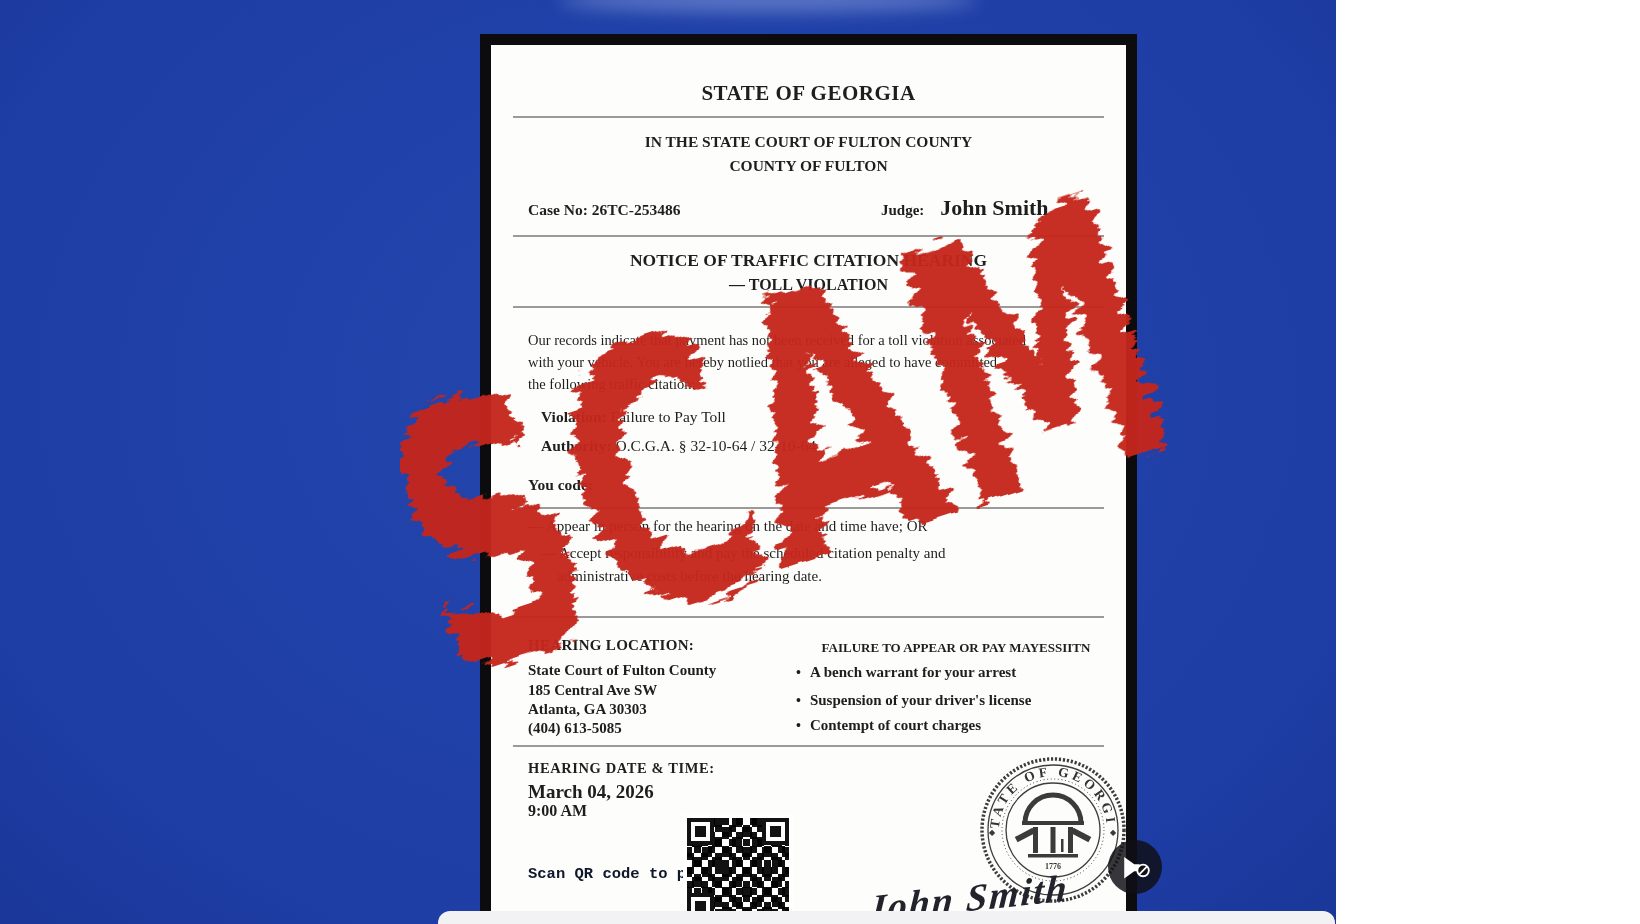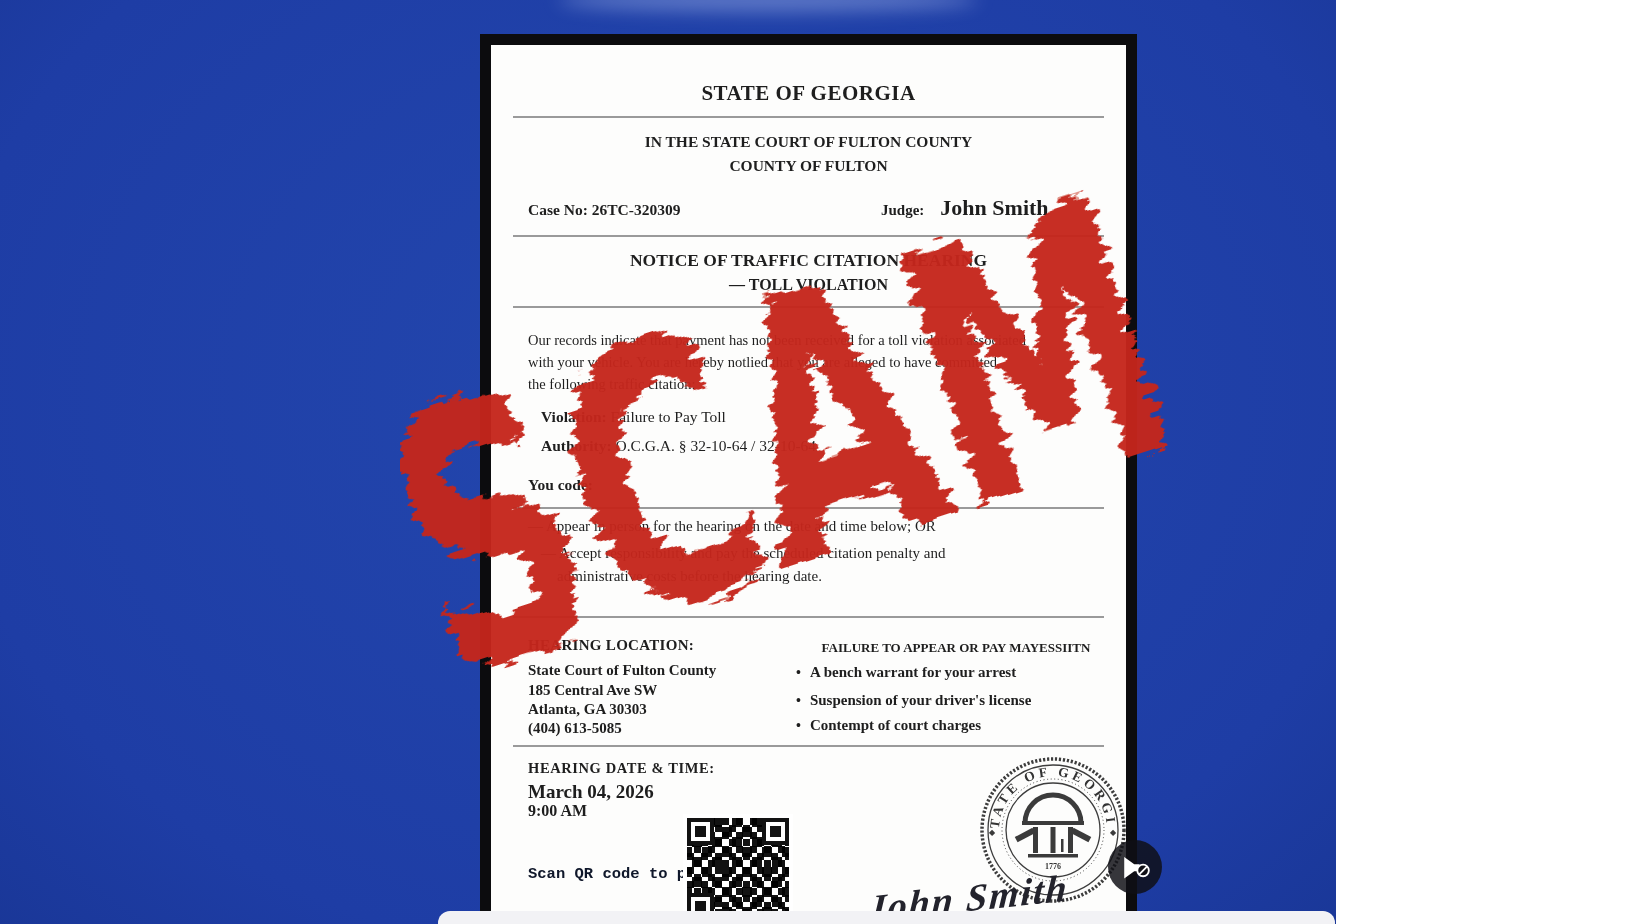--- a/index.html
+++ b/index.html
@@ -67,21 +67,21 @@
 
 <div id="stage">
 
   <div class="smudge"></div>
 
   <div class="paper">
     <div class="doc-title t-center">STATE OF GEORGIA</div>
     <div class="rule" style="top:71px"></div>
     <div class="court t-center" style="top:112px">COUNTY OF FULTON</div>
     <div class="court t-center" style="top:88px">IN THE STATE COURT OF FULTON COUNTY</div>
-    <div class="case-label">Case No: 26TC-320309</div>
+    <div class="case-label">Case No: 26TC-253486</div>
     <div class="judge-wrap">
       <span class="judge-label">Judge:</span>
       <span class="judge-name">John Smith</span>
     </div>
     <div class="rule" style="top:190px"></div>
     <div class="notice-title t-center">NOTICE OF TRAFFIC CITATION HEARING</div>
     <div class="notice-sub t-center">— TOLL VIOLATION</div>
     <div class="rule" style="top:261px"></div>
 
     <div class="intro" style="top:284px">Our records indicate that payment has not been received for a toll violation associated</div>
@@ -92,21 +92,21 @@
       <b>Violation:</b>
       <span>Failure to Pay Toll</span>
     </div>
     <div class="kv" style="top:392px">
       <b>Authority:</b>
       <span>O.C.G.A. § 32-10-64 / 32-10-64</span>
     </div>
     <div class="youmust">You code:</div>
     <div class="rule" style="top:462px"></div>
 
-    <div class="opt" style="left:37px; top:473px">— Appear in person for the hearing on the date and time below; OR</div>
+    <div class="opt" style="left:37px; top:473px">— Appear in person for the hearing on the date and time have; OR</div>
     <div class="opt" style="left:50px; top:500px">— Accept responsibility and pay the scheduled citation penalty and</div>
     <div class="opt" style="left:66px; top:523px">administrative costs before the hearing date.</div>
     <div class="rule" style="top:571px"></div>
 
     <div class="loc-label">HEARING LOCATION:</div>
     <div class="loc-line" style="top:617px">State Court of Fulton County</div>
     <div class="loc-line" style="top:637px">185 Central Ave SW</div>
     <div class="loc-line" style="top:656px">Atlanta, GA 30303</div>
     <div class="loc-line" style="top:675px">(404) 613-5085</div>
 

